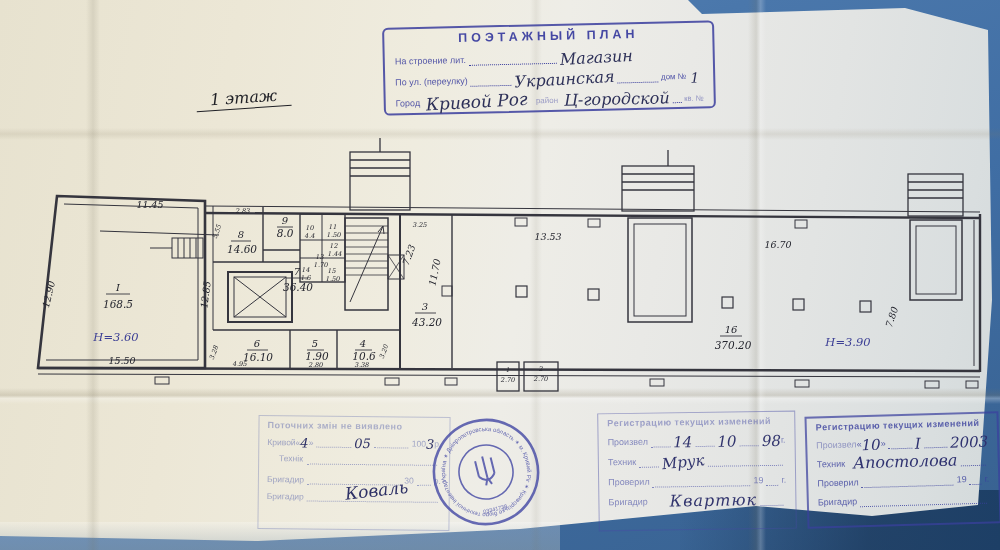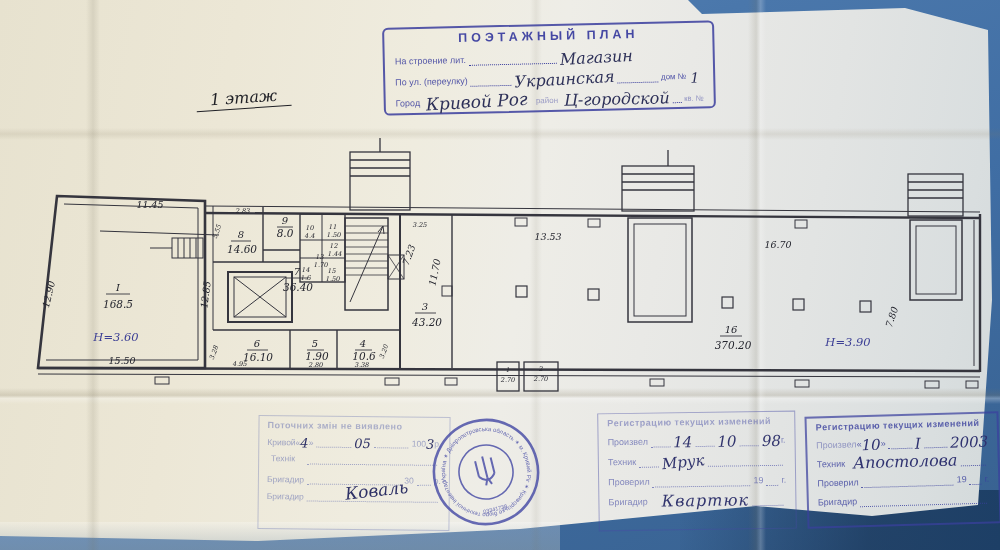--- a/index.html
+++ b/index.html
@@ -287,21 +287,21 @@
       <span>»</span>
       <span class="fill"></span>
       <span class="hwv hw">05</span>
       <span class="fill"></span>
       <span>100</span>
       <span class="hwv hw">3</span>
       <span>р.</span>
     </div>
     <div style="position:relative;height:20px;">
       <span id="sig-koval" class="hw">Коваль</span>
-      <span style="position:absolute;left:4px;top:6px;">Технік</span>
+      <span style="position:absolute;left:12px;top:6px;">Технік</span>
       <span style="position:absolute;left:40px;right:4px;top:16px;border-bottom:1px dotted currentColor;"></span>
     </div>
     <div class="srow">
       <span>Бригадир</span>
       <span class="fill"></span>
       <span>30</span>
       <span class="fill" style="max-width:14px;"></span>
       <span>р.</span>
     </div>
     <div class="srow">
@@ -345,21 +345,21 @@
     </div>
     <div class="srow">
       <span>Проверил</span>
       <span class="fill"></span>
       <span>19</span>
       <span class="fill" style="max-width:12px;"></span>
       <span>г.</span>
     </div>
     <div class="srow">
       <span>Бригадир</span>
-      <span class="hwv hw" style="font-size:16px;margin-left:14px;letter-spacing:1px;">Квартюк</span>
+      <span class="hwv hw" style="font-size:16px;margin-left:22px;letter-spacing:1px;">Квартюк</span>
       <span class="fill"></span>
     </div>
   </div>
 
   <div id="stamp-right" class="stampbox">
     <div class="stitle">Регистрацию текущих изменений</div>
     <div class="srow">
       <span style="opacity:.6;">Произвел</span>
       <span>«</span>
       <span class="hwv hw">10</span>

